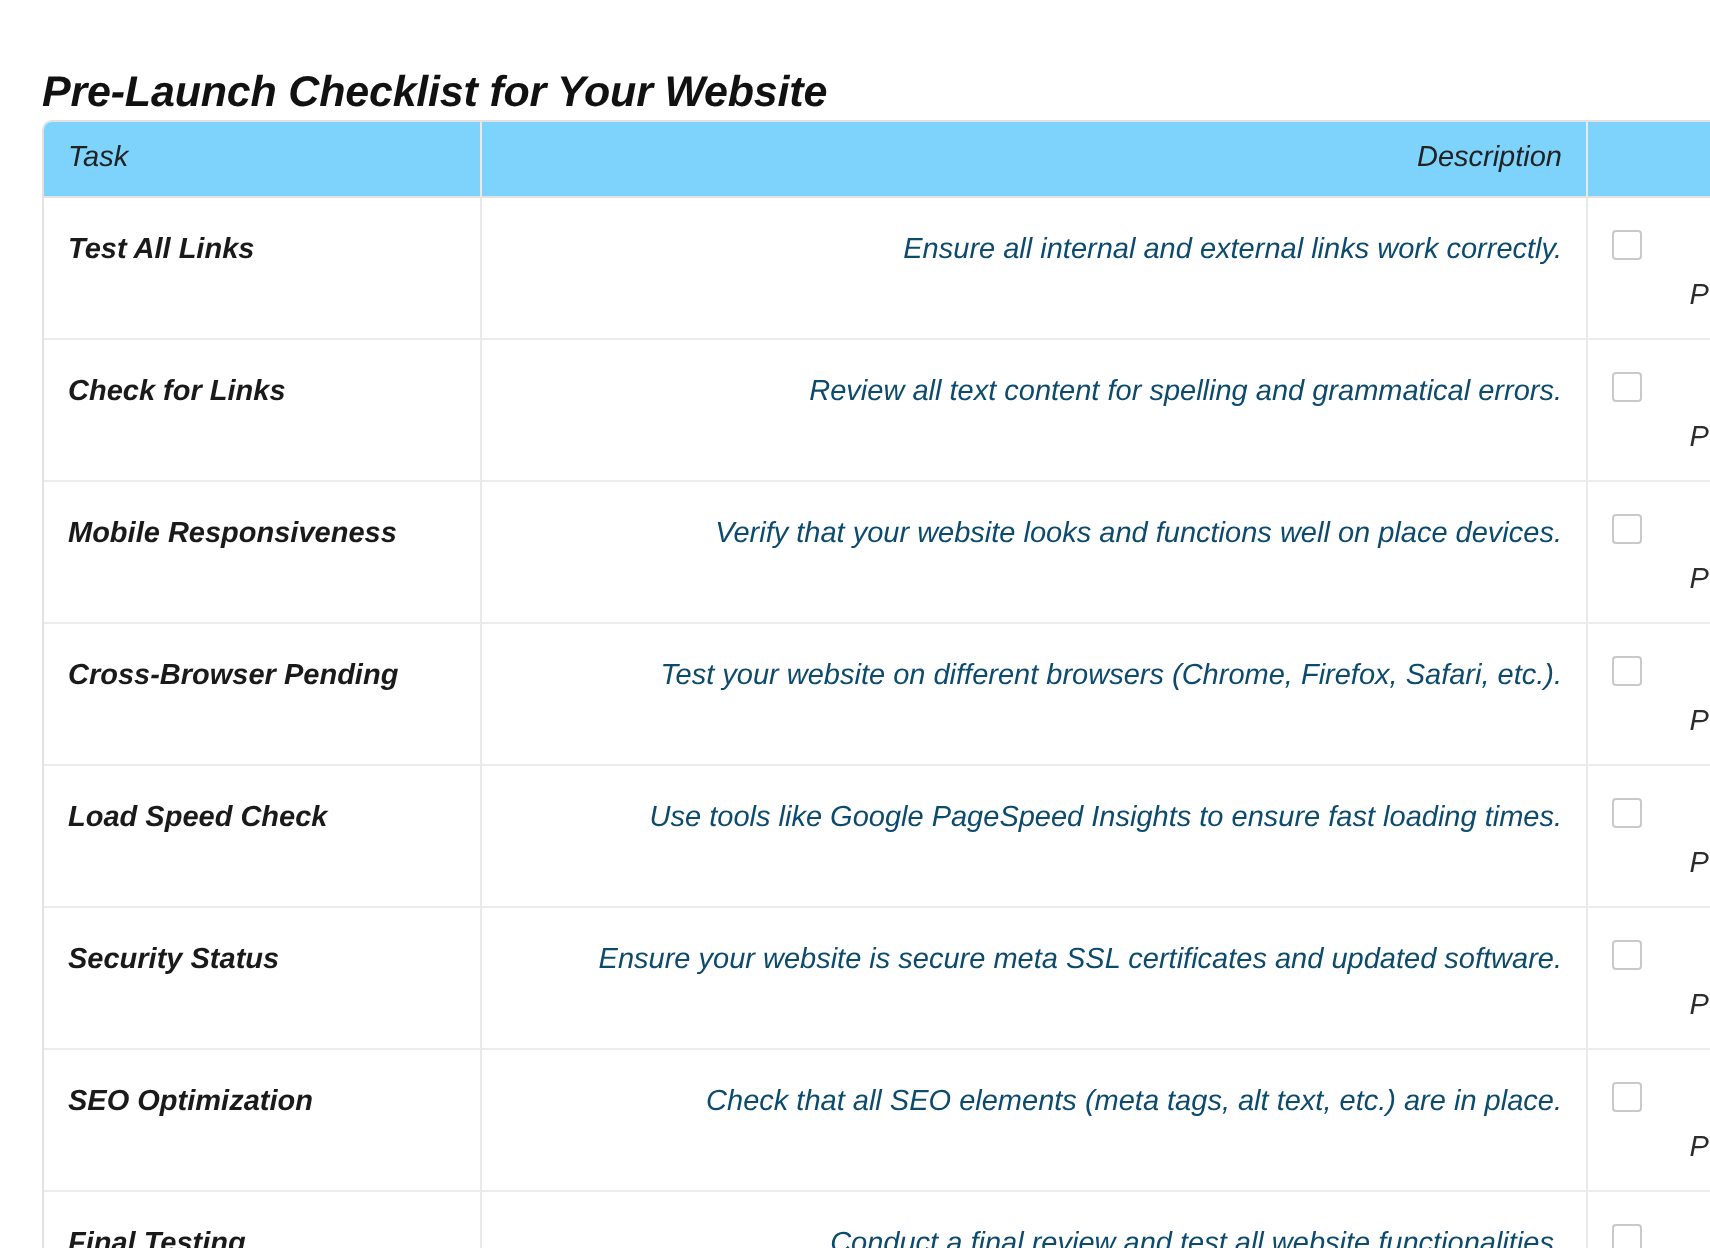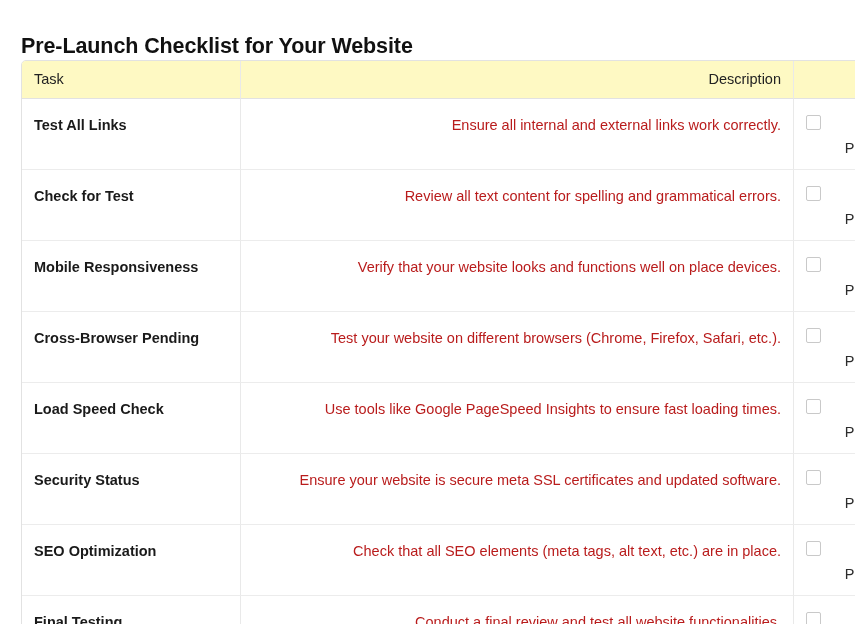--- a/index.html
+++ b/index.html
@@ -13,20 +13,21 @@
     font-family: "Liberation Sans", sans-serif;
     color: #1a1a1a;
     overflow: hidden;
   }
   .page {
     position: relative;
     width: 855px;
     height: 624px;
     box-sizing: border-box;
     padding: 0;
+    font-style: italic;
   }
   .page-title {
     position: absolute;
     left: 21px;
     top: 18px;
     font-size: 21.5px;
     font-weight: bold;
     letter-spacing: -0.1px;
     color: #111111;
     line-height: 28px;
@@ -41,21 +42,21 @@
     width: 814px;
     border-collapse: separate;
     border-spacing: 0;
     table-layout: fixed;
     border: 1px solid #e2e2e2;
     border-radius: 5px;
     overflow: hidden;
     background: #ffffff;
   }
   table.checklist thead th {
-    background: #fef9c3;
+    background: #7dd3fc;
     font-weight: normal;
     font-size: 14.5px;
     color: #222222;
     text-align: left;
     padding: 10px 12px 11px 12px;
     border-bottom: 1px solid #e2e2e2;
     vertical-align: middle;
     height: 16px;
   }
   table.checklist thead th.col-task { width: 194px; }
@@ -78,21 +79,21 @@
   table.checklist tbody tr:first-child td {
     border-top: none;
   }
   td.cell-task {
     font-weight: bold;
     color: #1a1a1a;
     margin-top: 28px;
   }
   td.cell-desc {
     font-weight: normal;
-    color: #b91c1c;
+    color: #0c4a6e;
   }
   td.cell-status {
     padding-top: 12px;
     padding-left: 12px;
   }
   .status-box {
     display: block;
     width: 15px;
     height: 15px;
     box-sizing: border-box;
@@ -129,21 +130,21 @@
       <tbody id="checklist-body">
           <tr>
             <td class="cell-task">Test All Links</td>
             <td class="cell-desc">Ensure all internal and external links work correctly.</td>
             <td class="cell-status">
               <span class="status-box"></span>
               <span class="status-label">Pending</span>
             </td>
           </tr>
           <tr>
-            <td class="cell-task">Check for Test</td>
+            <td class="cell-task">Check for Links</td>
             <td class="cell-desc">Review all text content for spelling and grammatical errors.</td>
             <td class="cell-status">
               <span class="status-box"></span>
               <span class="status-label">Pending</span>
             </td>
           </tr>
           <tr>
             <td class="cell-task">Mobile Responsiveness</td>
             <td class="cell-desc">Verify that your website looks and functions well on place devices.</td>
             <td class="cell-status">

